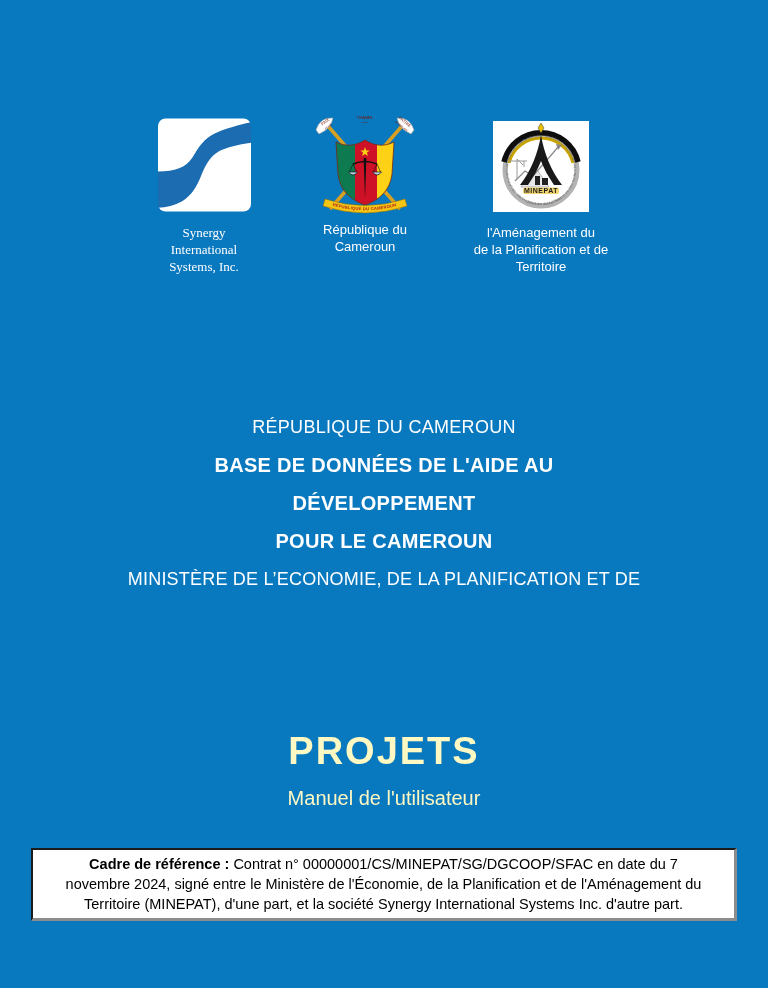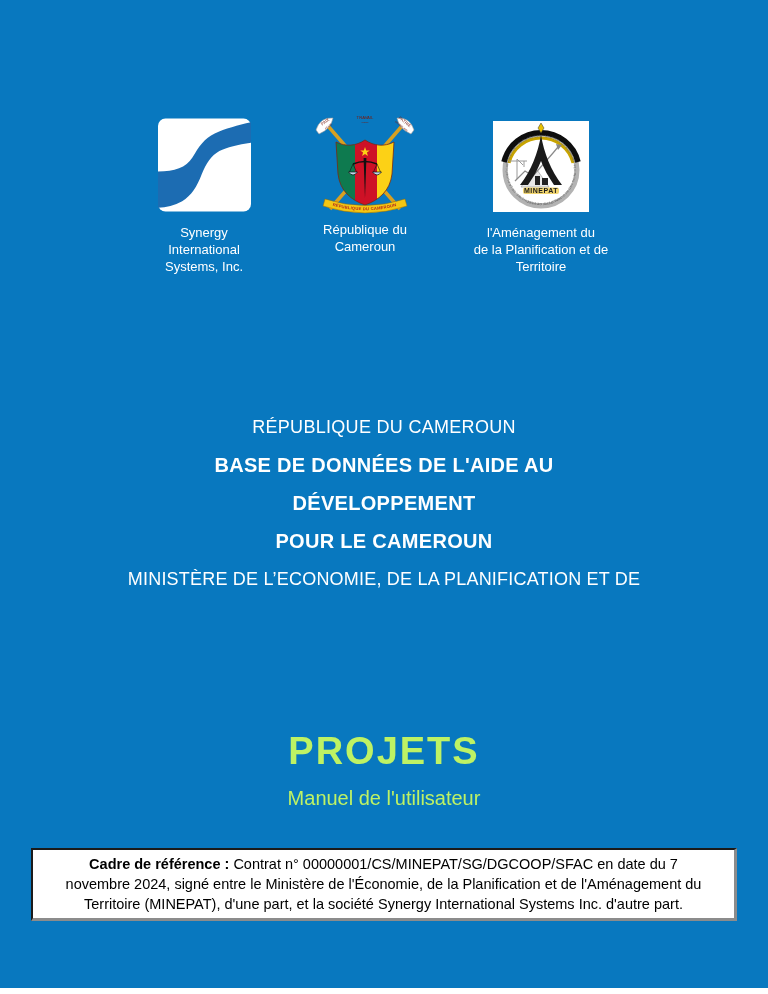--- a/index.html
+++ b/index.html
@@ -12,41 +12,41 @@
   .page {
     position: relative;
     width: 768px; height: 988px;
     background: #0878BF;
     overflow: hidden;
   }
   
   .logo-col { position: absolute; width: 186px; text-align: center; }
   .logo-col .logo-box { display: flex; justify-content: center; }
   .logo-caption { color: #ffffff; font-size: 13px; line-height: 17px; font-weight: 400; }
-  #col-synergy  { left: 111px; top: 118px; }
+  #col-synergy  { left: 111px; top: 118px; font-family: Liberation Serif, serif; }
   #col-synergy .logo-caption { margin-top: 12px; }
   #col-cameroon { left: 272px; top: 112px; }
   #col-cameroon .logo-caption { margin-top: 5px; }
   #col-minepat  { left: 448px; top: 121px; }
   #col-minepat .logo-caption { margin-top: 12px; }
 
   
   .title-block {
     position: absolute; left: 0; right: 0; top: 416px;
     text-align: center; color: #ffffff;
   }
   .t-line1 { font-size: 18px; line-height: 22px; margin-bottom: 8px; letter-spacing: .3px; }
   .t-bold  { font-size: 20px; line-height: 38px; font-weight: 700; letter-spacing: .3px; }
   .t-small { font-size: 18px; line-height: 26px; letter-spacing: .2px; }
   .t-small-first { margin-top: 6px; }
 
   
   .subject-block {
     position: absolute; left: 0; right: 0; top: 728px;
-    text-align: center; color: #bef264;
+    text-align: center; color: #fef9c3;
   }
   .subject-title { font-size: 38px; line-height: 46px; font-weight: 700; letter-spacing: 2px; }
   .subject-subtitle { font-size: 20px; line-height: 32px; margin-top: 8px; }
 
   
   .ref-box {
     position: absolute; left: 31px; top: 848px; width: 706px;
     box-sizing: border-box;
     background: #ffffff;
     border-style: solid;

